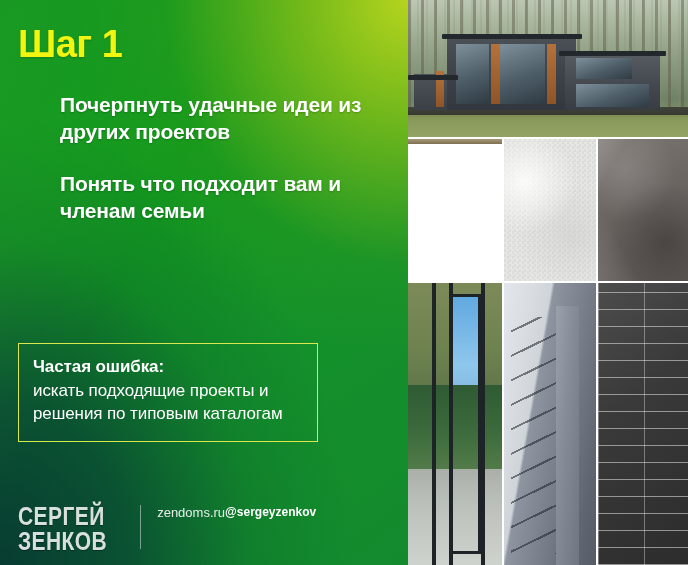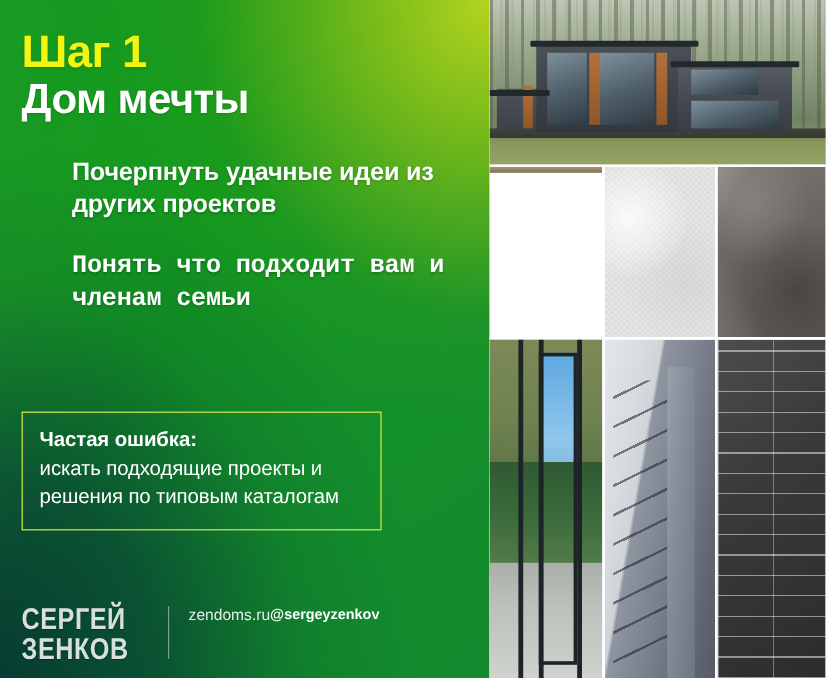--- a/index.html
+++ b/index.html
@@ -35,21 +35,21 @@
     letter-spacing:-0.5px;margin:0;
     text-shadow:0 1px 2px rgba(0,0,0,0.18);
   }
 
   .bullets{margin-top:28px;margin-left:42px;}
   .bullet{
     font-size:21px;line-height:1.29;font-weight:bold;color:#ffffff;
     letter-spacing:-0.2px;
     text-shadow:0 1px 2px rgba(0,0,0,0.22);
   }
-  .bullet + .bullet{margin-top:25px;font-family:Liberation Mono, monospace;}
+  .bullet + .bullet{margin-top:25px;}
 
   .mistake-box{
     position:absolute;left:18px;top:343px;width:300px;
     border:1.5px solid #d9e84d;box-sizing:border-box;
     padding:13px 14px 15px 14px;
   }
   .mistake-title{
     font-size:17px;font-weight:bold;color:#ffffff;line-height:1.2;
     margin:0 0 3px 0;letter-spacing:-0.1px;
   }
@@ -201,21 +201,20 @@
 </style>
 </head>
 <body>
 
 <div class="slide">
 
   <div class="left">
     <div class="left-inner">
 
       <div class="step">Шаг 1</div>
-      <div class="subtitle">Дом мечты</div>
 
       <div class="bullets">
         <div class="bullet">Почерпнуть удачные идеи из других проектов</div>
         <div class="bullet">Понять что подходит вам и членам семьи</div>
       </div>
     </div>
 
     <div class="mistake-box">
       <div class="mistake-title">Частая ошибка:</div>
       <div class="mistake-body">искать подходящие проекты и решения по типовым каталогам</div>

